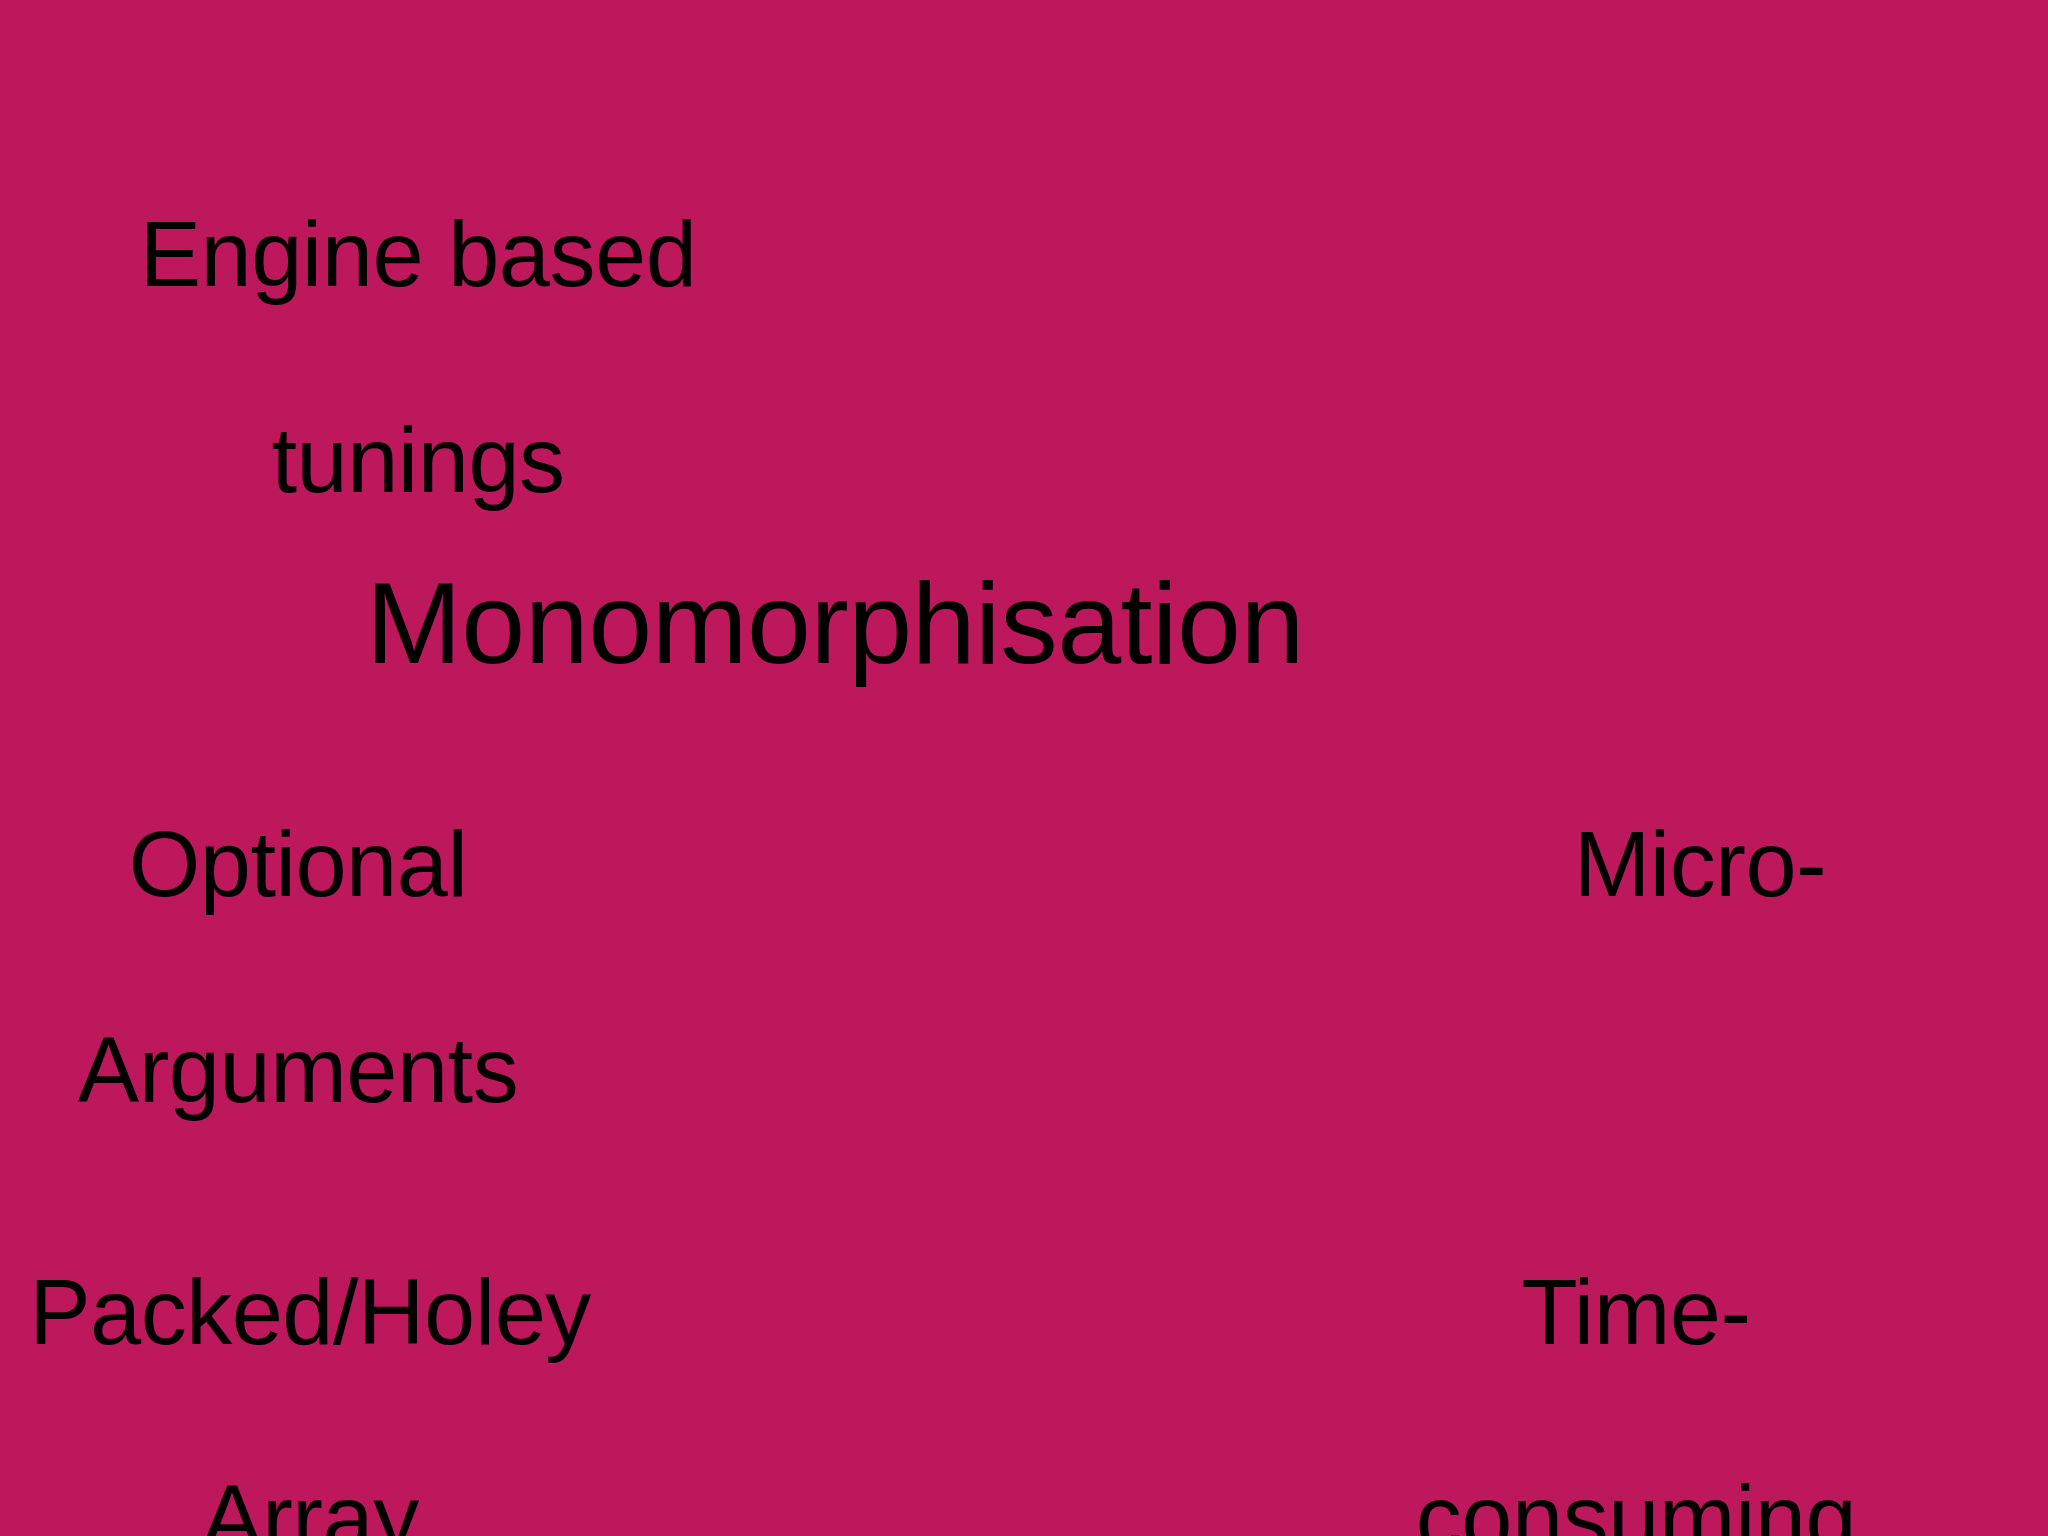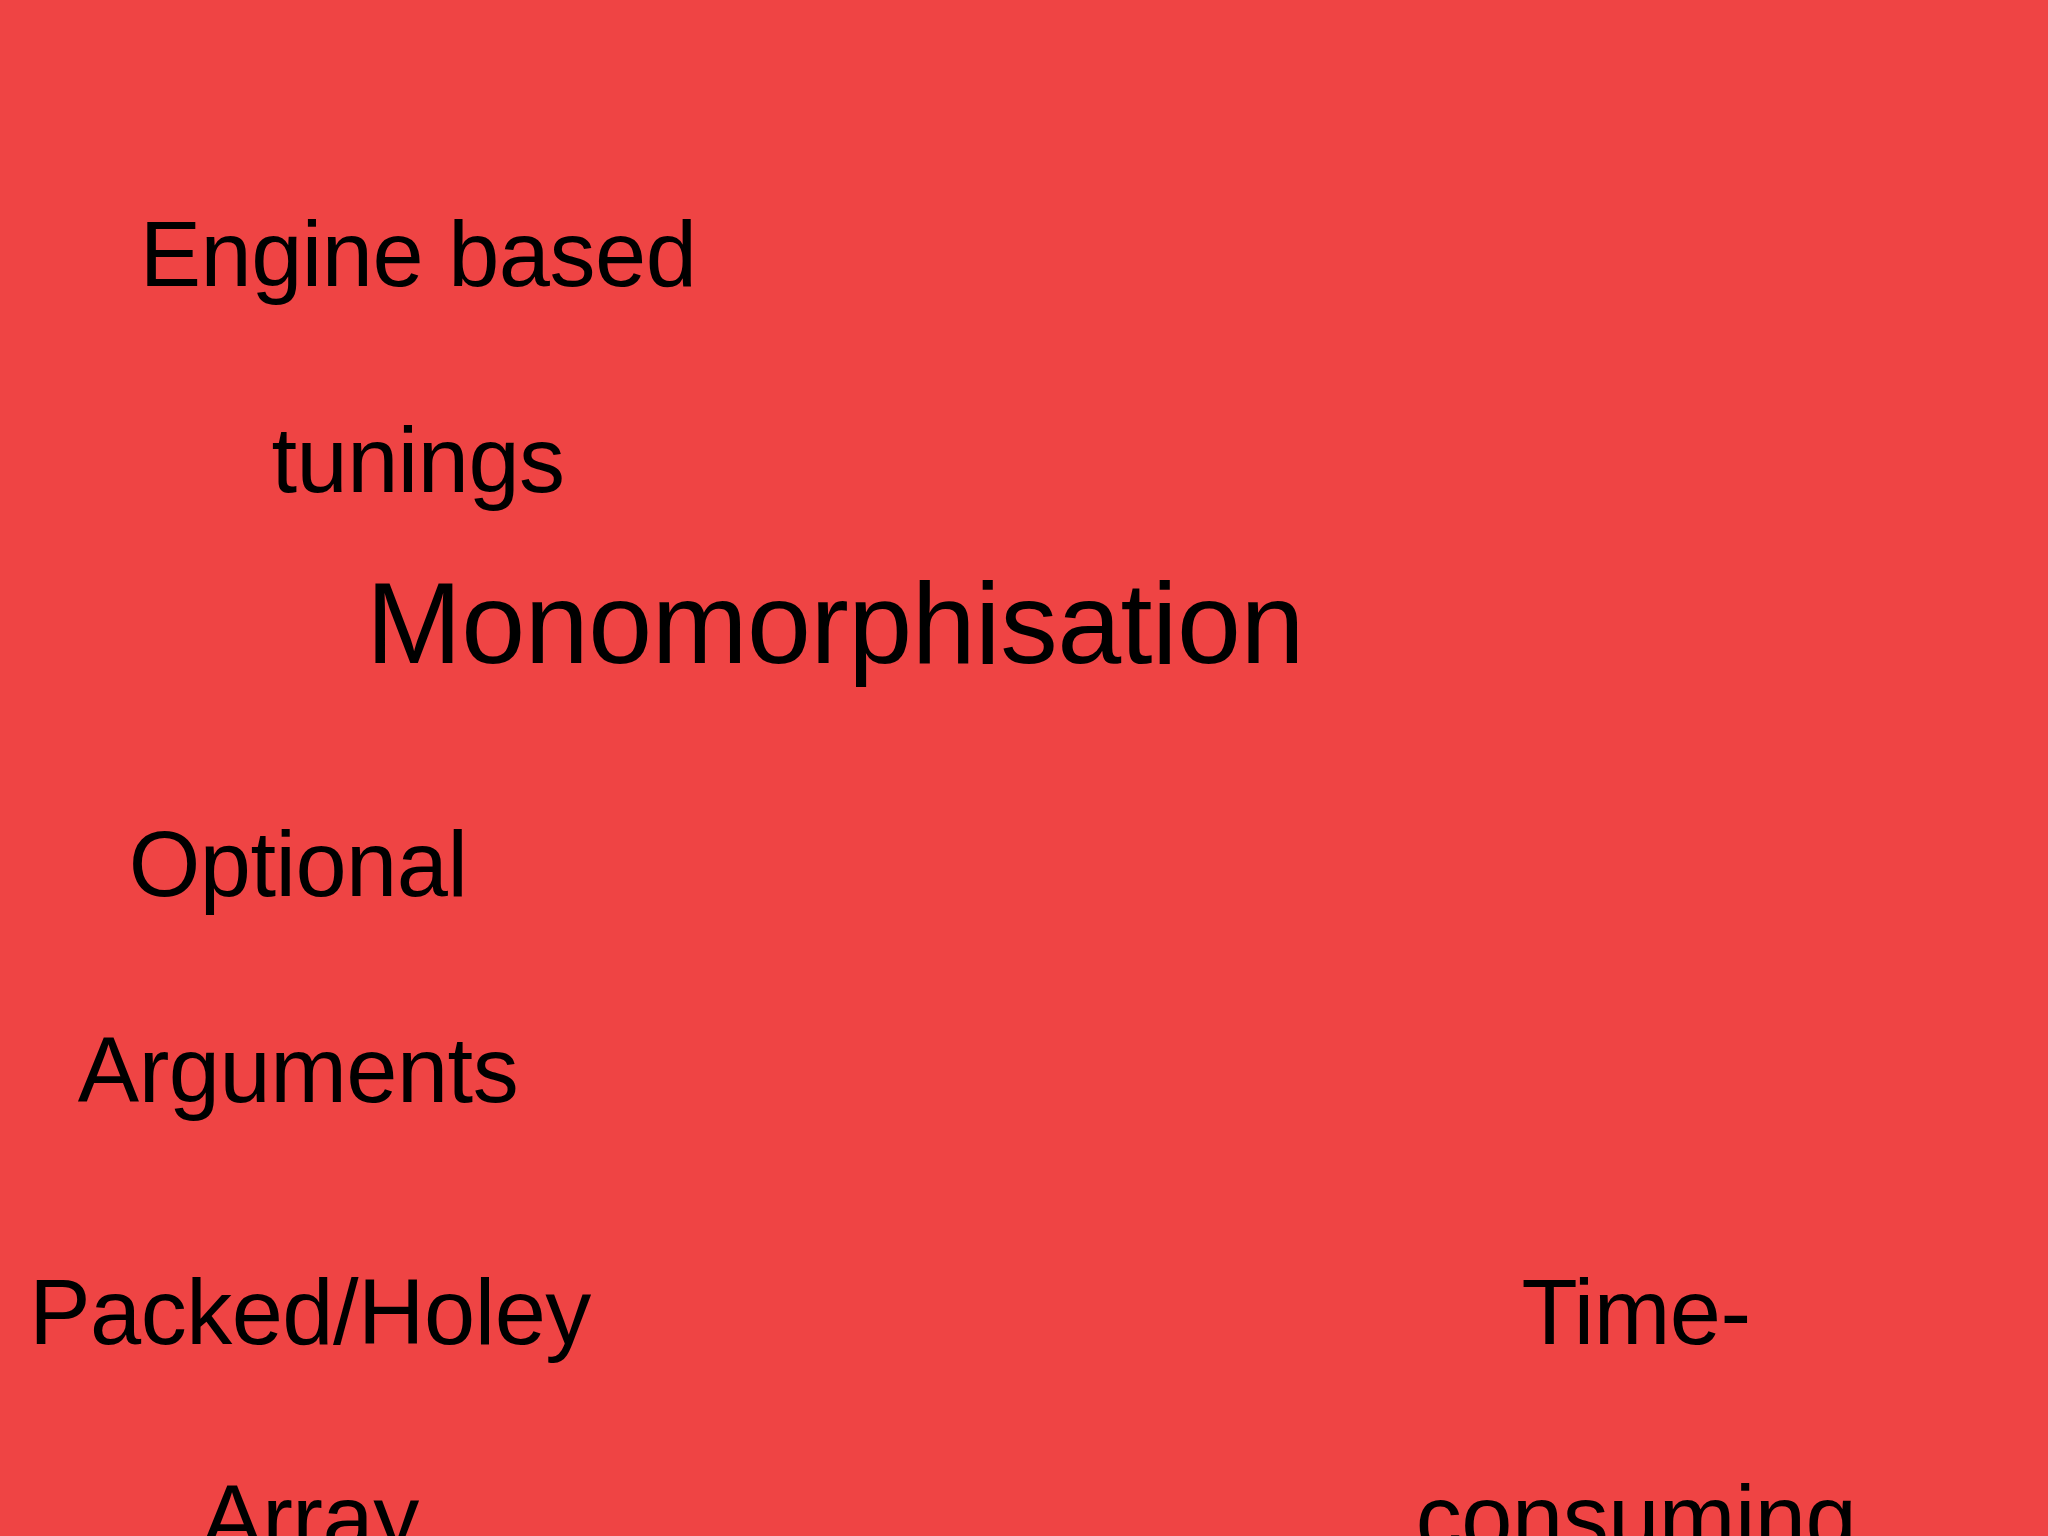--- a/index.html
+++ b/index.html
@@ -8,21 +8,21 @@
     padding: 0;
     background: #ffffff;
   }
   body {
     font-family: "DejaVu Sans Condensed", "Liberation Sans", sans-serif;
   }
   #slide {
     position: relative;
     width: 2048px;
     height: 1536px;
-    background: #ef4444;
+    background: #be185d;
     overflow: hidden;
   }
   .node {
     position: absolute;
     color: #000000;
     text-align: center;
     line-height: 1.12;
     font-weight: 400;
     letter-spacing: -0.5px;
     white-space: pre-line;
@@ -93,20 +93,21 @@
   <div class="node node--center">
     <span class="node__line">Monomorphisation</span>
   </div>
 
   <div class="node node--satellite node--mid-left">
     <span class="node__line">Optional</span>
     <span class="node__line">Arguments</span>
   </div>
 
   <div class="node node--satellite node--mid-right">
+    <span class="node__line">Micro-</span>
   </div>
 
   <div class="node node--satellite node--bottom-left">
     <span class="node__line">Packed/Holey</span>
     <span class="node__line">Array</span>
   </div>
 
   <div class="node node--satellite node--bottom-right">
     <span class="node__line">Time-</span>
     <span class="node__line">consuming</span>

